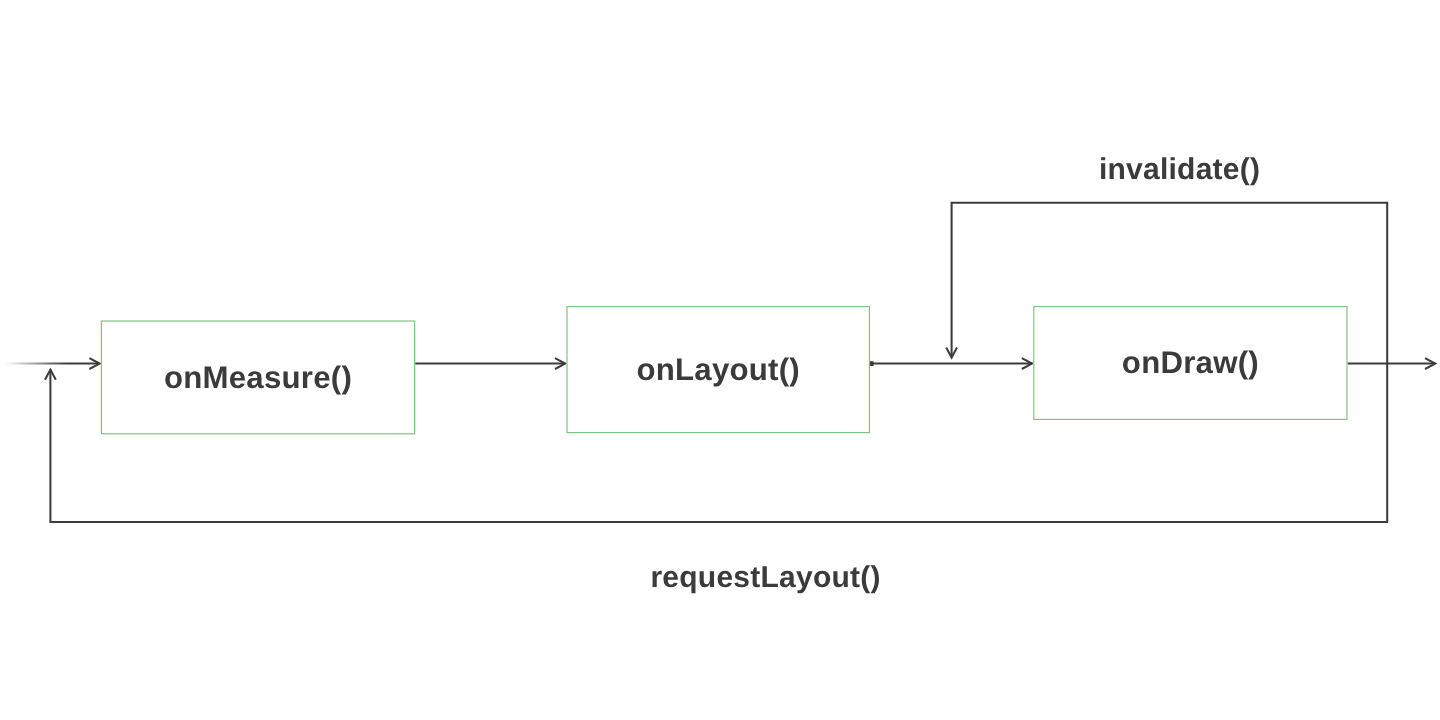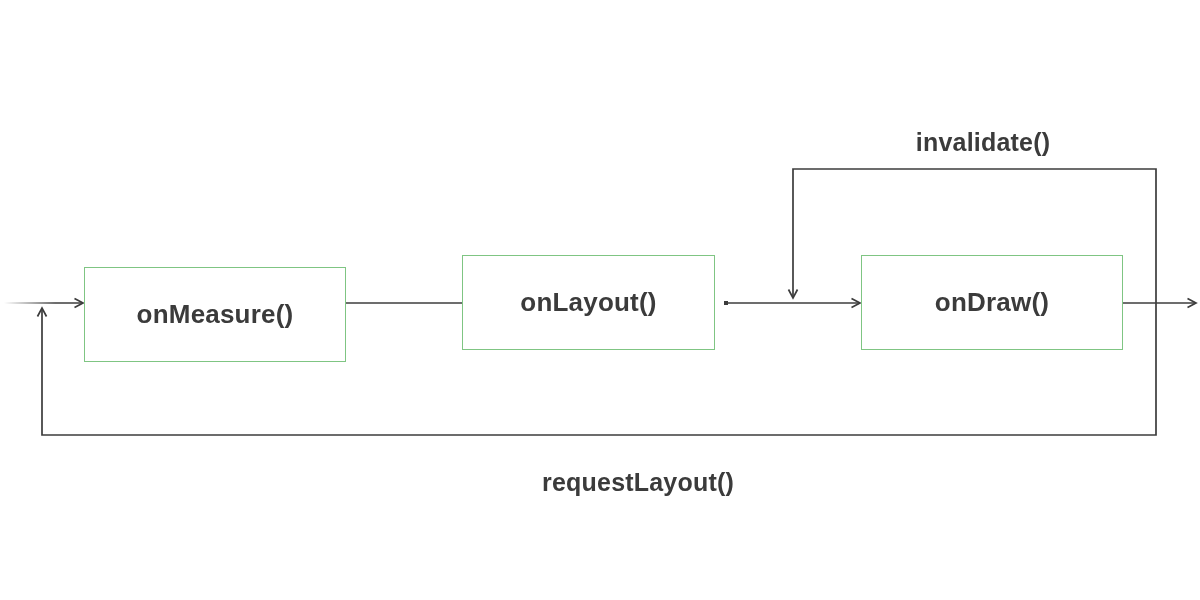--- a/index.html
+++ b/index.html
@@ -29,21 +29,21 @@
     background: #ffffff;
     display: flex;
     align-items: center;
     justify-content: center;
     font-size: 26px;
     font-weight: 600;
     color: #3b3b3b;
     letter-spacing: 0.2px;
   }
   .node-onmeasure { left: 84px;  top: 255px; width: 262px; height: 95px; margin-top: 12px; }
-  .node-onlayout  { left: 462px; top: 255px; width: 253px; height: 95px; align-items: center; }
+  .node-onlayout  { left: 472px; top: 255px; width: 253px; height: 106px; align-items: center; }
   .node-ondraw    { left: 861px; top: 255px; width: 262px; height: 95px; }
   .edge-label {
     position: absolute;
     transform: translate(-50%, -50%);
     font-size: 25px;
     font-weight: 600;
     color: #3b3b3b;
     white-space: nowrap;
     letter-spacing: 0.2px;
   }

